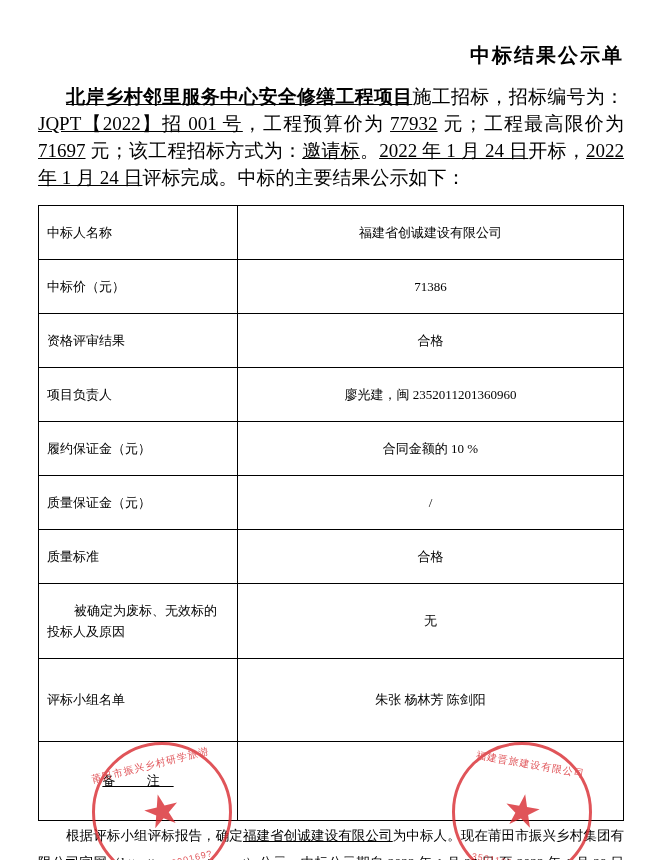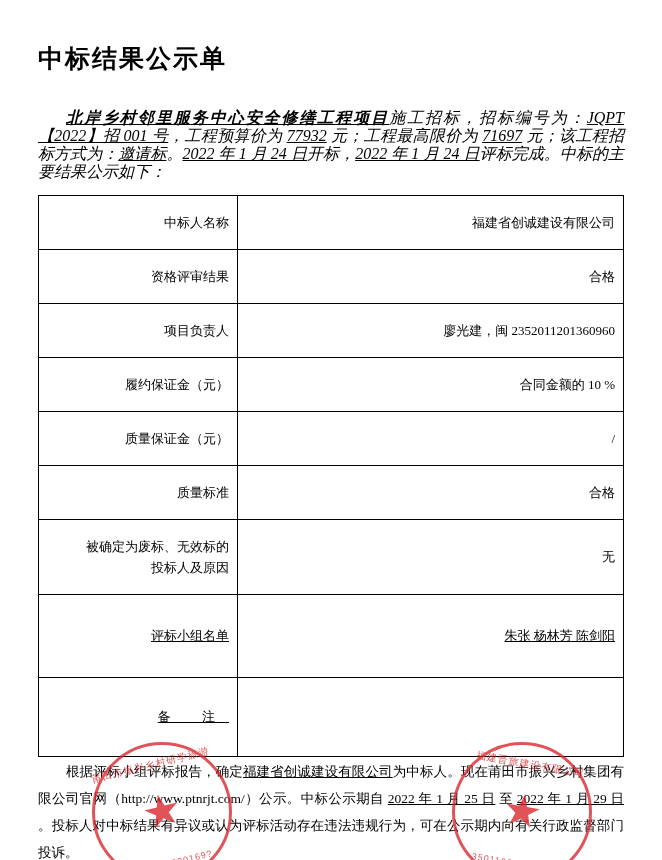--- a/index.html
+++ b/index.html
@@ -16,33 +16,32 @@
     overflow: hidden;
   }
   .page {
     position: relative;
     width: 662px;
     height: 860px;
     box-sizing: border-box;
     padding: 0 38px;
   }
   .doc-title {
-    text-align: left;
-    font-size: 25px;
+    text-align: right;
+    font-size: 20px;
     font-weight: bold;
     letter-spacing: 2px;
     margin-top: 42px;
-    margin-bottom: 34px;
+    margin-bottom: 14px;
   }
   .para {
-    font-size: 16px;
-    line-height: 18px;
+    font-size: 19px;
+    line-height: 27px;
     text-align: justify;
     text-indent: 0;
-    font-style: italic;
   }
   .intro {
     text-indent: 28px;
     margin-bottom: 14px;
   }
   .u {
     text-decoration: underline;
   }
   .bold {
     font-weight: bold;
@@ -52,39 +51,37 @@
     border-collapse: collapse;
     table-layout: fixed;
     margin-top: 4px;
   }
   table.main td {
     border: 1px solid #000000;
     font-size: 13px;
     padding: 16px 8px;
     height: 21px;
     vertical-align: middle;
-    text-align: right;
   }
   td.label {
     width: 182px;
     text-align: left;
     padding-left: 14px;
   }
   td.value {
     text-align: center;
   }
   td.label-two {
     line-height: 21px;
   }
   tr.tall td {
     height: 42px;
   }
   tr.panel td {
     height: 50px;
-    text-decoration: underline;
   }
   tr.remark td {
     height: 46px;
   }
   td.remark-label {
     text-align: center;
     letter-spacing: 14px;
     padding-left: 14px;
     text-decoration: underline;
   }
@@ -165,20 +162,24 @@
     <span class="u bold">北岸乡村邻里服务中心安全修缮工程项目</span><span>施工招标，招标编号为：</span><span class="u">JQPT【2022】招 001 号</span><span>，工程预算价为 </span><span class="u">77932</span><span> 元；工程最高限价为 </span><span class="u">71697</span><span> 元；该工程招标方式为：</span><span class="u">邀请标</span><span>。</span><span class="u">2022 年 1 月 24 日</span><span>开标，</span><span class="u">2022 年 1 月 24 日</span><span>评标完成。中标的主要结果公示如下：</span>
   </div>
 
   <table class="main">
     <tbody>
       <tr>
         <td class="label">中标人名称</td>
         <td class="value">福建省创诚建设有限公司</td>
       </tr>
       <tr>
+        <td class="label">中标价（元）</td>
+        <td class="value">71386</td>
+      </tr>
+      <tr>
         <td class="label">资格评审结果</td>
         <td class="value">合格</td>
       </tr>
       <tr>
         <td class="label">项目负责人</td>
         <td class="value">廖光建，闽 2352011201360960</td>
       </tr>
       <tr>
         <td class="label">履约保证金（元）</td>
         <td class="value">合同金额的 10 %</td>

